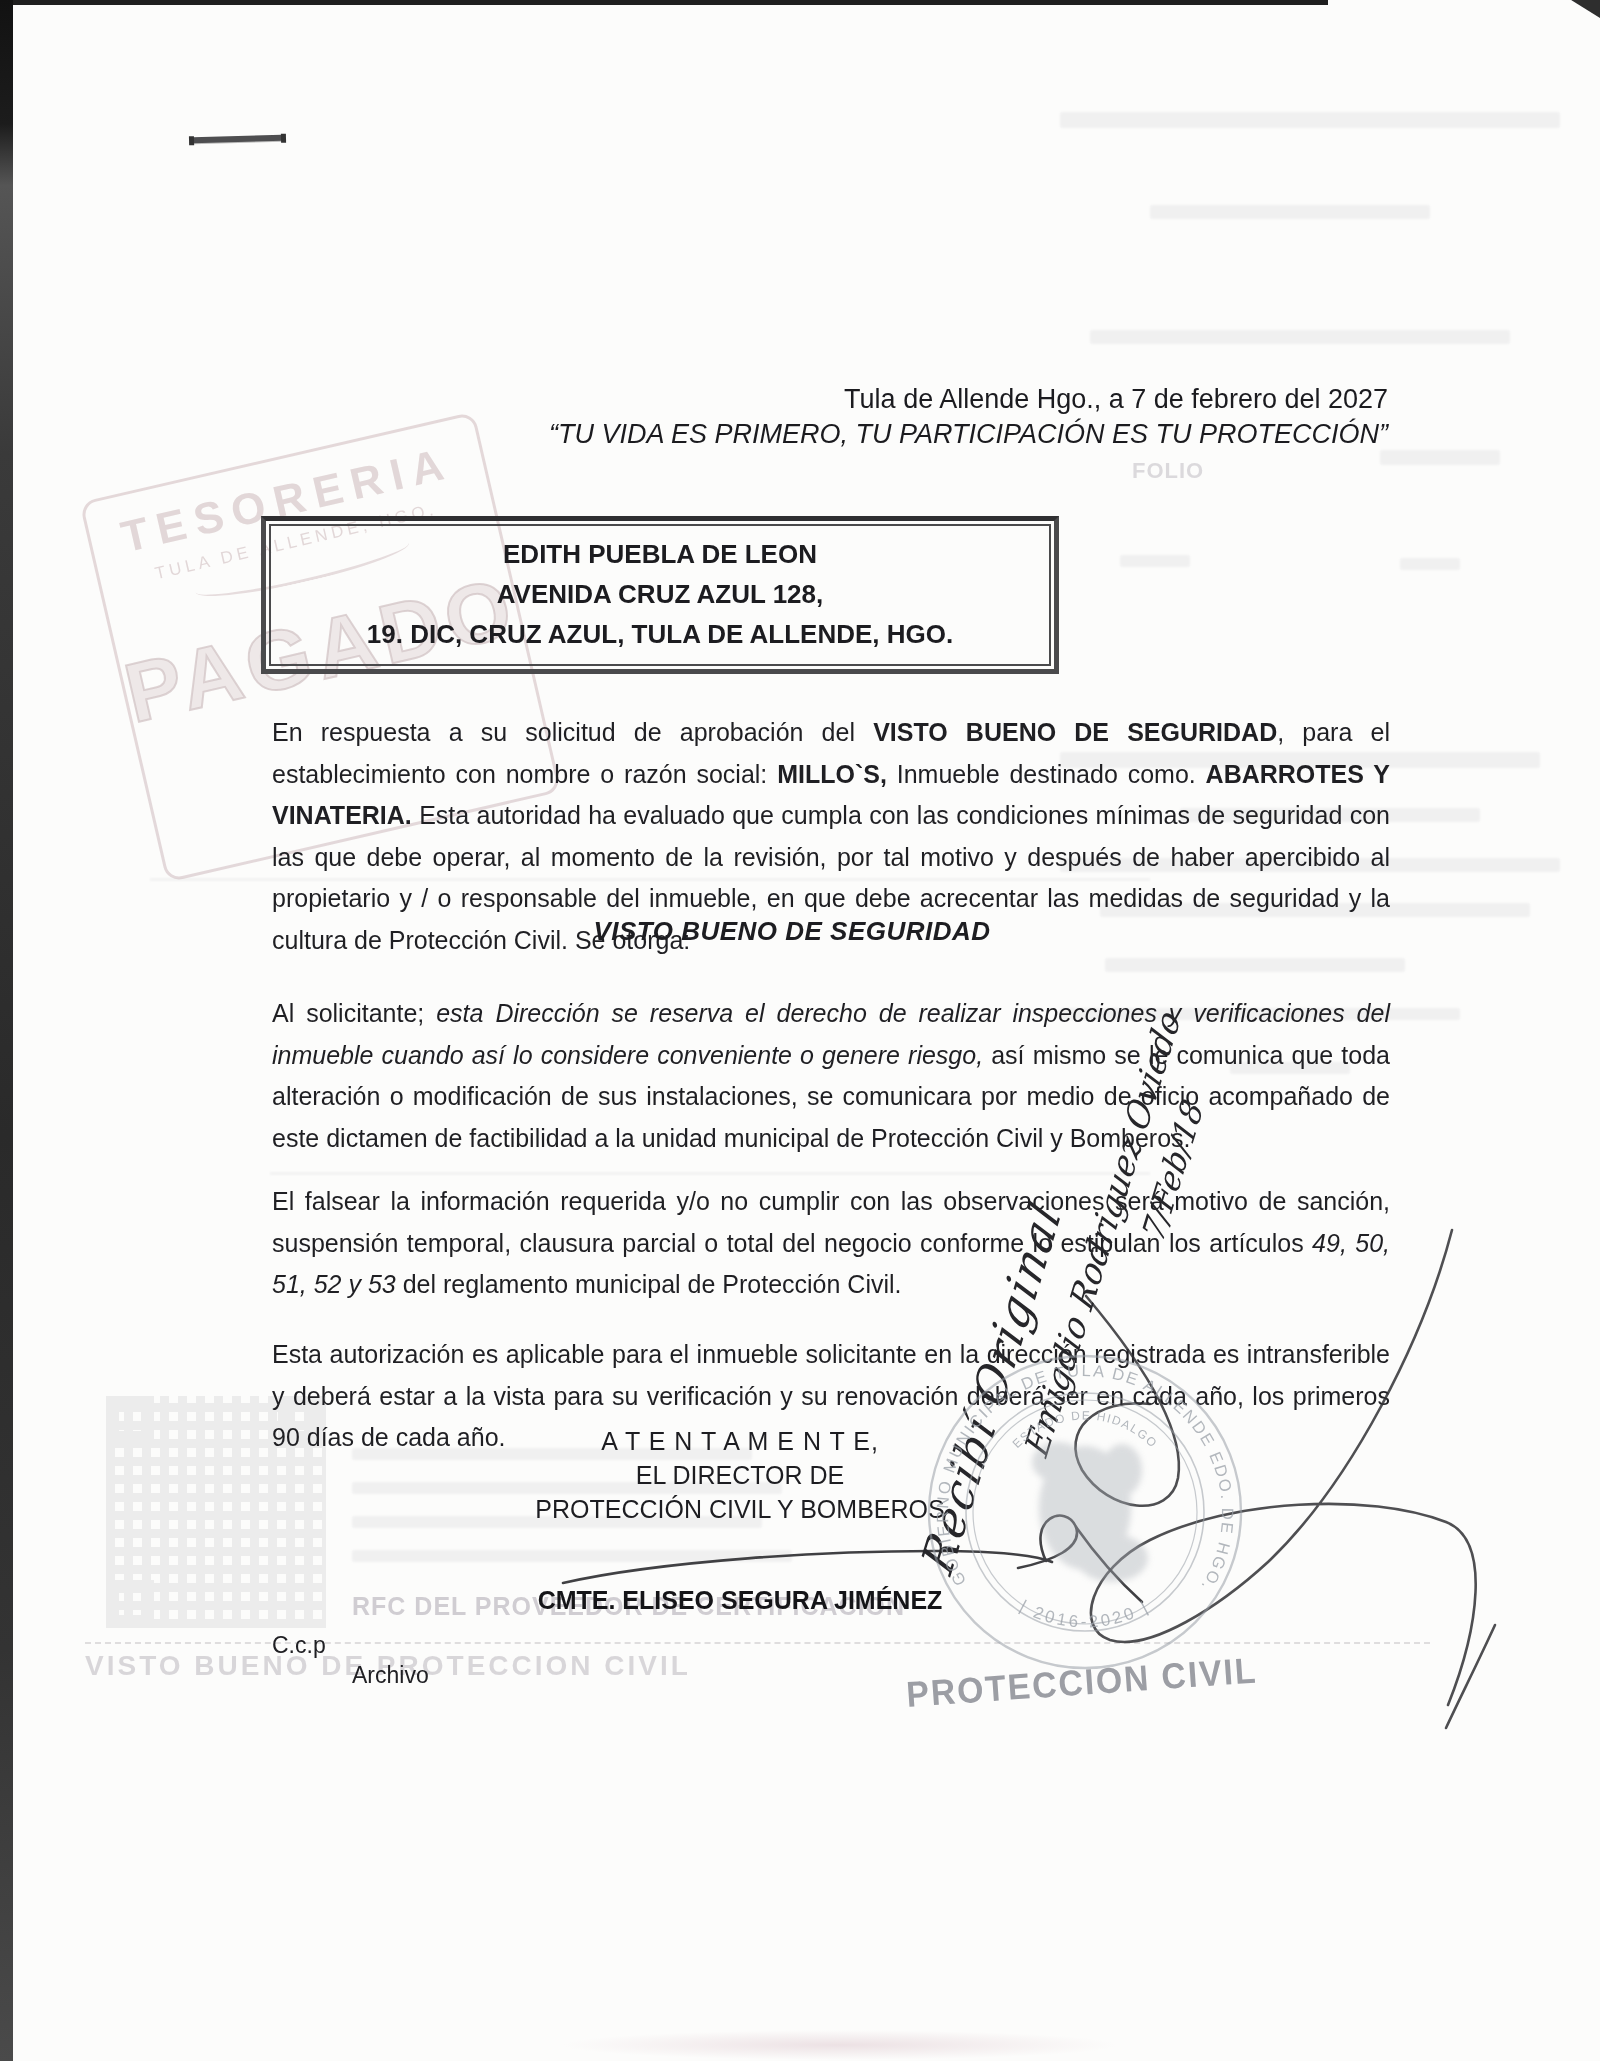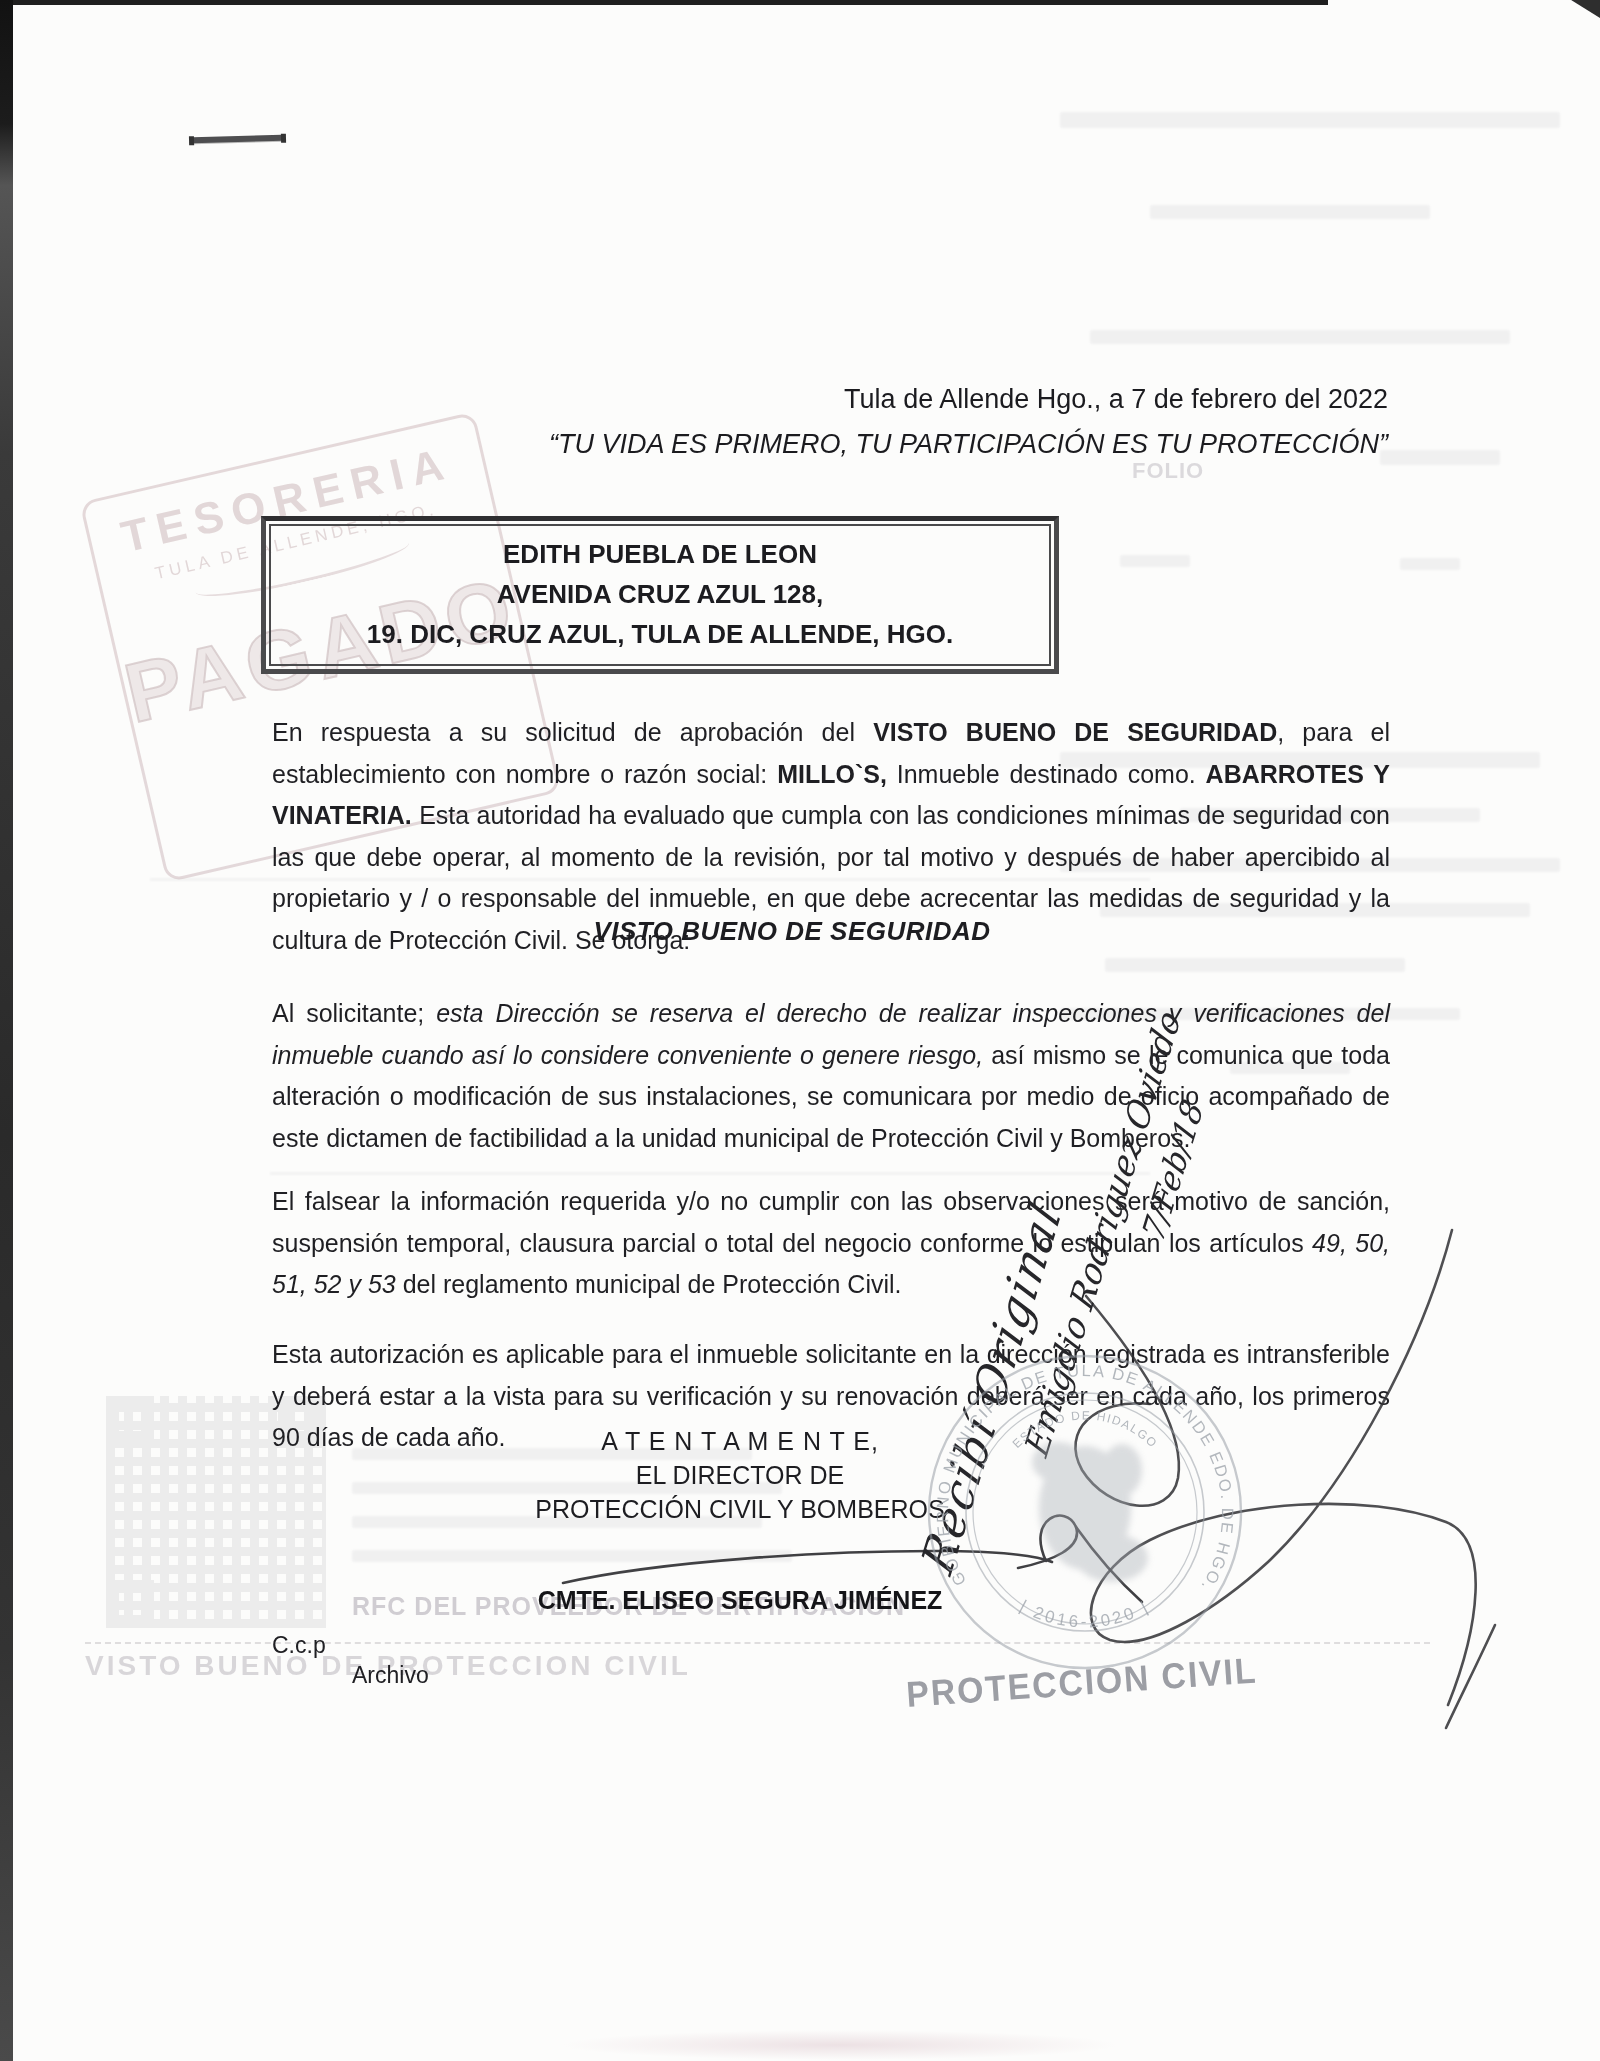--- a/index.html
+++ b/index.html
@@ -47,21 +47,21 @@
   .tes-l1{font-size:44px;font-weight:bold;letter-spacing:9px;margin-top:16px;}
   .tes-l2{font-size:17px;letter-spacing:4px;margin-top:8px;}
   .tes-wave{width:55%;height:26px;margin:2px auto 0;border-bottom:3px solid rgba(198,174,177,.8);border-radius:50%;}
   .tes-l3{font-size:84px;font-weight:bold;letter-spacing:6px;margin-top:22px;
     color:rgba(201,180,183,.55);-webkit-text-stroke:2px rgba(170,142,146,.75);}
 
   
   .content{position:absolute;inset:0;z-index:2;}
   .date-block{position:absolute;left:270px;right:212px;top:383px;text-align:right;
     font-size:27px;line-height:33px;color:#1b1b1f;}
-  .motto{font-style:italic;margin-top:12px;}
+  .motto{font-style:italic;margin-top:2px;}
   .addr-box{position:absolute;left:261px;top:516px;width:782px;
     border:5px solid #4a4a4c;border-top-color:#2f2f31;padding:3px;}
   .addr-inner{border:2px solid #4a4a4c;padding:8px 6px 10px;text-align:center;
     font-weight:bold;font-size:26px;line-height:40px;color:#1c1c20;}
   .para{position:absolute;left:272px;width:1118px;font-size:25px;line-height:41.5px;
     text-align:justify;color:#1f1f23;}
   .seg-b{font-weight:bold;}
   .seg-i{font-style:italic;}
   .doc-heading{position:absolute;left:272px;width:1040px;top:916px;text-align:center;
     font-weight:bold;font-style:italic;font-size:26px;letter-spacing:.5px;color:#1d1d21;}
@@ -142,21 +142,21 @@
 
   <div class="edge-left"></div>
   <div class="edge-top"></div>
   <div class="corner-tr"></div>
   <div class="staple"></div>
   <div class="smudge-bottom"></div>
 
   <div class="content">
 
     <div class="date-block">
-      <div>Tula de Allende Hgo.,  a  7 de febrero del 2022</div>
+      <div>Tula de Allende Hgo.,  a  7 de febrero del 2027</div>
       <div class="motto">“TU VIDA ES PRIMERO, TU PARTICIPACIÓN ES TU PROTECCIÓN”</div>
     </div>
 
     <div class="addr-box">
       <div class="addr-inner">
         <div>EDITH PUEBLA DE LEON</div>
         <div>AVENIDA CRUZ AZUL 128,</div>
         <div>19. DIC, CRUZ AZUL, TULA DE ALLENDE, HGO.</div>
       </div>
     </div>

